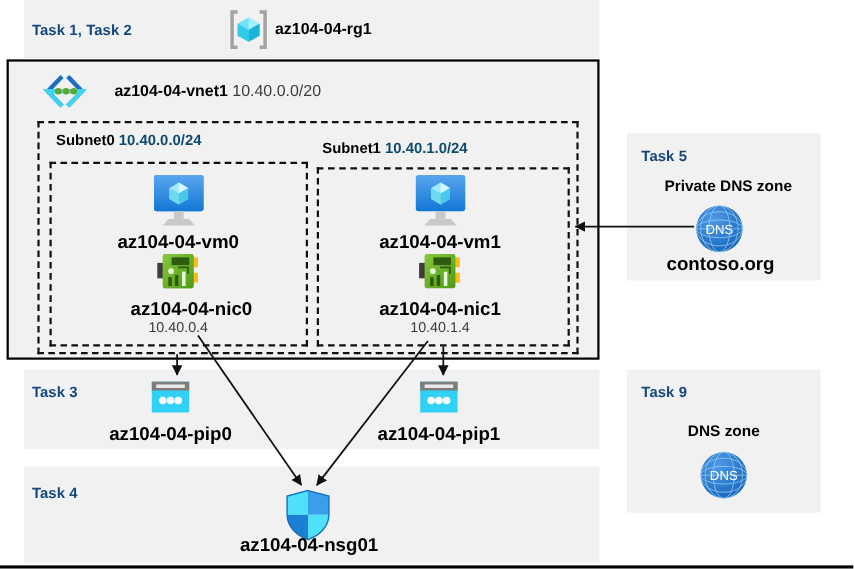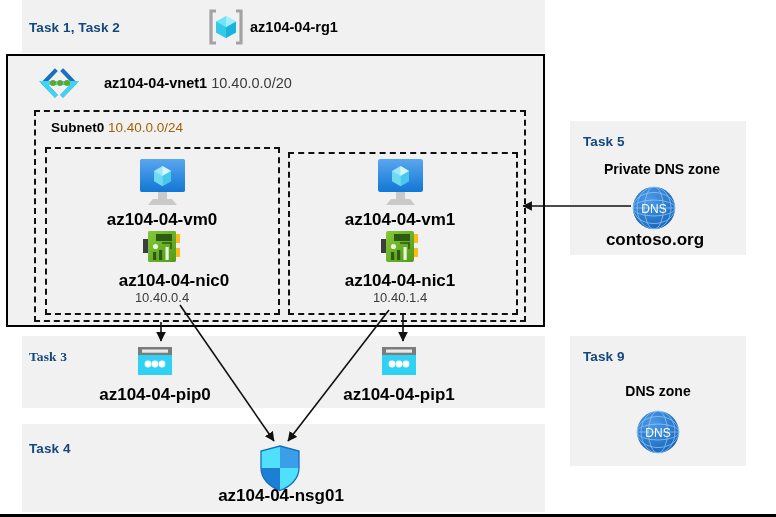--- a/index.html
+++ b/index.html
@@ -46,21 +46,21 @@
     box-sizing: border-box;
   }
 
   .subnet-title {
     position: absolute;
     font-size: 13.5px;
     color: #1d1d1d;
     white-space: nowrap;
   }
   .subnet-title b { font-weight: bold; color:#000; }
-  .subnet-title span.cidr { font-weight: normal; color:#a16207;text-align:center; }
+  .subnet-title span.cidr { font-weight: bold; color:#0c4a6e;text-align:center; }
 
   
   .node-label {
     position: absolute;
     font-size: 17px;
     font-weight: bold;
     color: #000000;
     white-space: nowrap;
     text-align: center;
     transform: translateX(-50%);
@@ -197,20 +197,24 @@
       <circle cx="14.5" cy="19.5" r="2.6" fill="#e9f5d8"></circle>
       <rect x="12" y="25" width="3.2" height="8" fill="#2f5b10"></rect>
       <rect x="18" y="23" width="3.2" height="10" fill="#2f5b10"></rect>
       <rect x="24.5" y="20" width="3.2" height="13" fill="#e9f5d8"></rect>
       <path d="M21 16 H30 V22" fill="none" stroke="#2f5b10" stroke-width="1.6"></path>
     </svg>
   </div>
   <div class="node-label" style="left:162px; top:271px;margin-left:12px;">az104-04-nic0</div>
   <div class="node-sub" style="left:162px; top:290px;">10.40.0.4</div>
 
+  <div class="subnet-title" style="left:293px; top:127px;">
+    <b>Subnet1</b>
+    <span class="cidr">10.40.1.0/24</span>
+  </div>
   <div class="dashed" style="left:288px; top:152px; width:230px; height:163px;"></div>
 
   <div class="icon" style="left:372px; top:157px;">
     <svg width="57" height="50" viewBox="0 0 57 50">
       <rect x="6" y="2" width="45" height="33" rx="2.5" fill="url(#vmg1)"></rect>
       <defs>
         <linearGradient id="vmg1" x1="0" y1="0" x2="0" y2="1">
           <stop offset="0%" stop-color="#5aa6ef"></stop>
           <stop offset="100%" stop-color="#1277d4"></stop>
         </linearGradient>
@@ -242,21 +246,21 @@
       <rect x="12" y="25" width="3.2" height="8" fill="#2f5b10"></rect>
       <rect x="18" y="23" width="3.2" height="10" fill="#2f5b10"></rect>
       <rect x="24.5" y="20" width="3.2" height="13" fill="#e9f5d8"></rect>
       <path d="M21 16 H30 V22" fill="none" stroke="#2f5b10" stroke-width="1.6"></path>
     </svg>
   </div>
   <div class="node-label" style="left:400px; top:271px;">az104-04-nic1</div>
   <div class="node-sub" style="left:400px; top:290px;">10.40.1.4</div>
 
   <div class="panel" style="left:22px; top:336px; width:523px; height:72px;"></div>
-  <div class="task-label" style="left:29px; top:349px;font-family:Liberation Serif, serif;">Task 3</div>
+  <div class="task-label" style="left:29px; top:349px;">Task 3</div>
 
   <div class="icon" style="left:136px; top:345px;">
     <svg width="38" height="32" viewBox="0 0 38 32">
       <rect x="2" y="2" width="34" height="28" fill="#2fd2f5"></rect>
       <rect x="2" y="2" width="34" height="8" fill="#7c7c7c"></rect>
       <rect x="6" y="4.5" width="26" height="3.2" fill="#e9e9e9"></rect>
       <circle cx="12" cy="19" r="3.4" fill="#ffffff"></circle>
       <circle cx="19" cy="19" r="3.4" fill="#ffffff"></circle>
       <circle cx="26" cy="19" r="3.4" fill="#ffffff"></circle>
     </svg>

